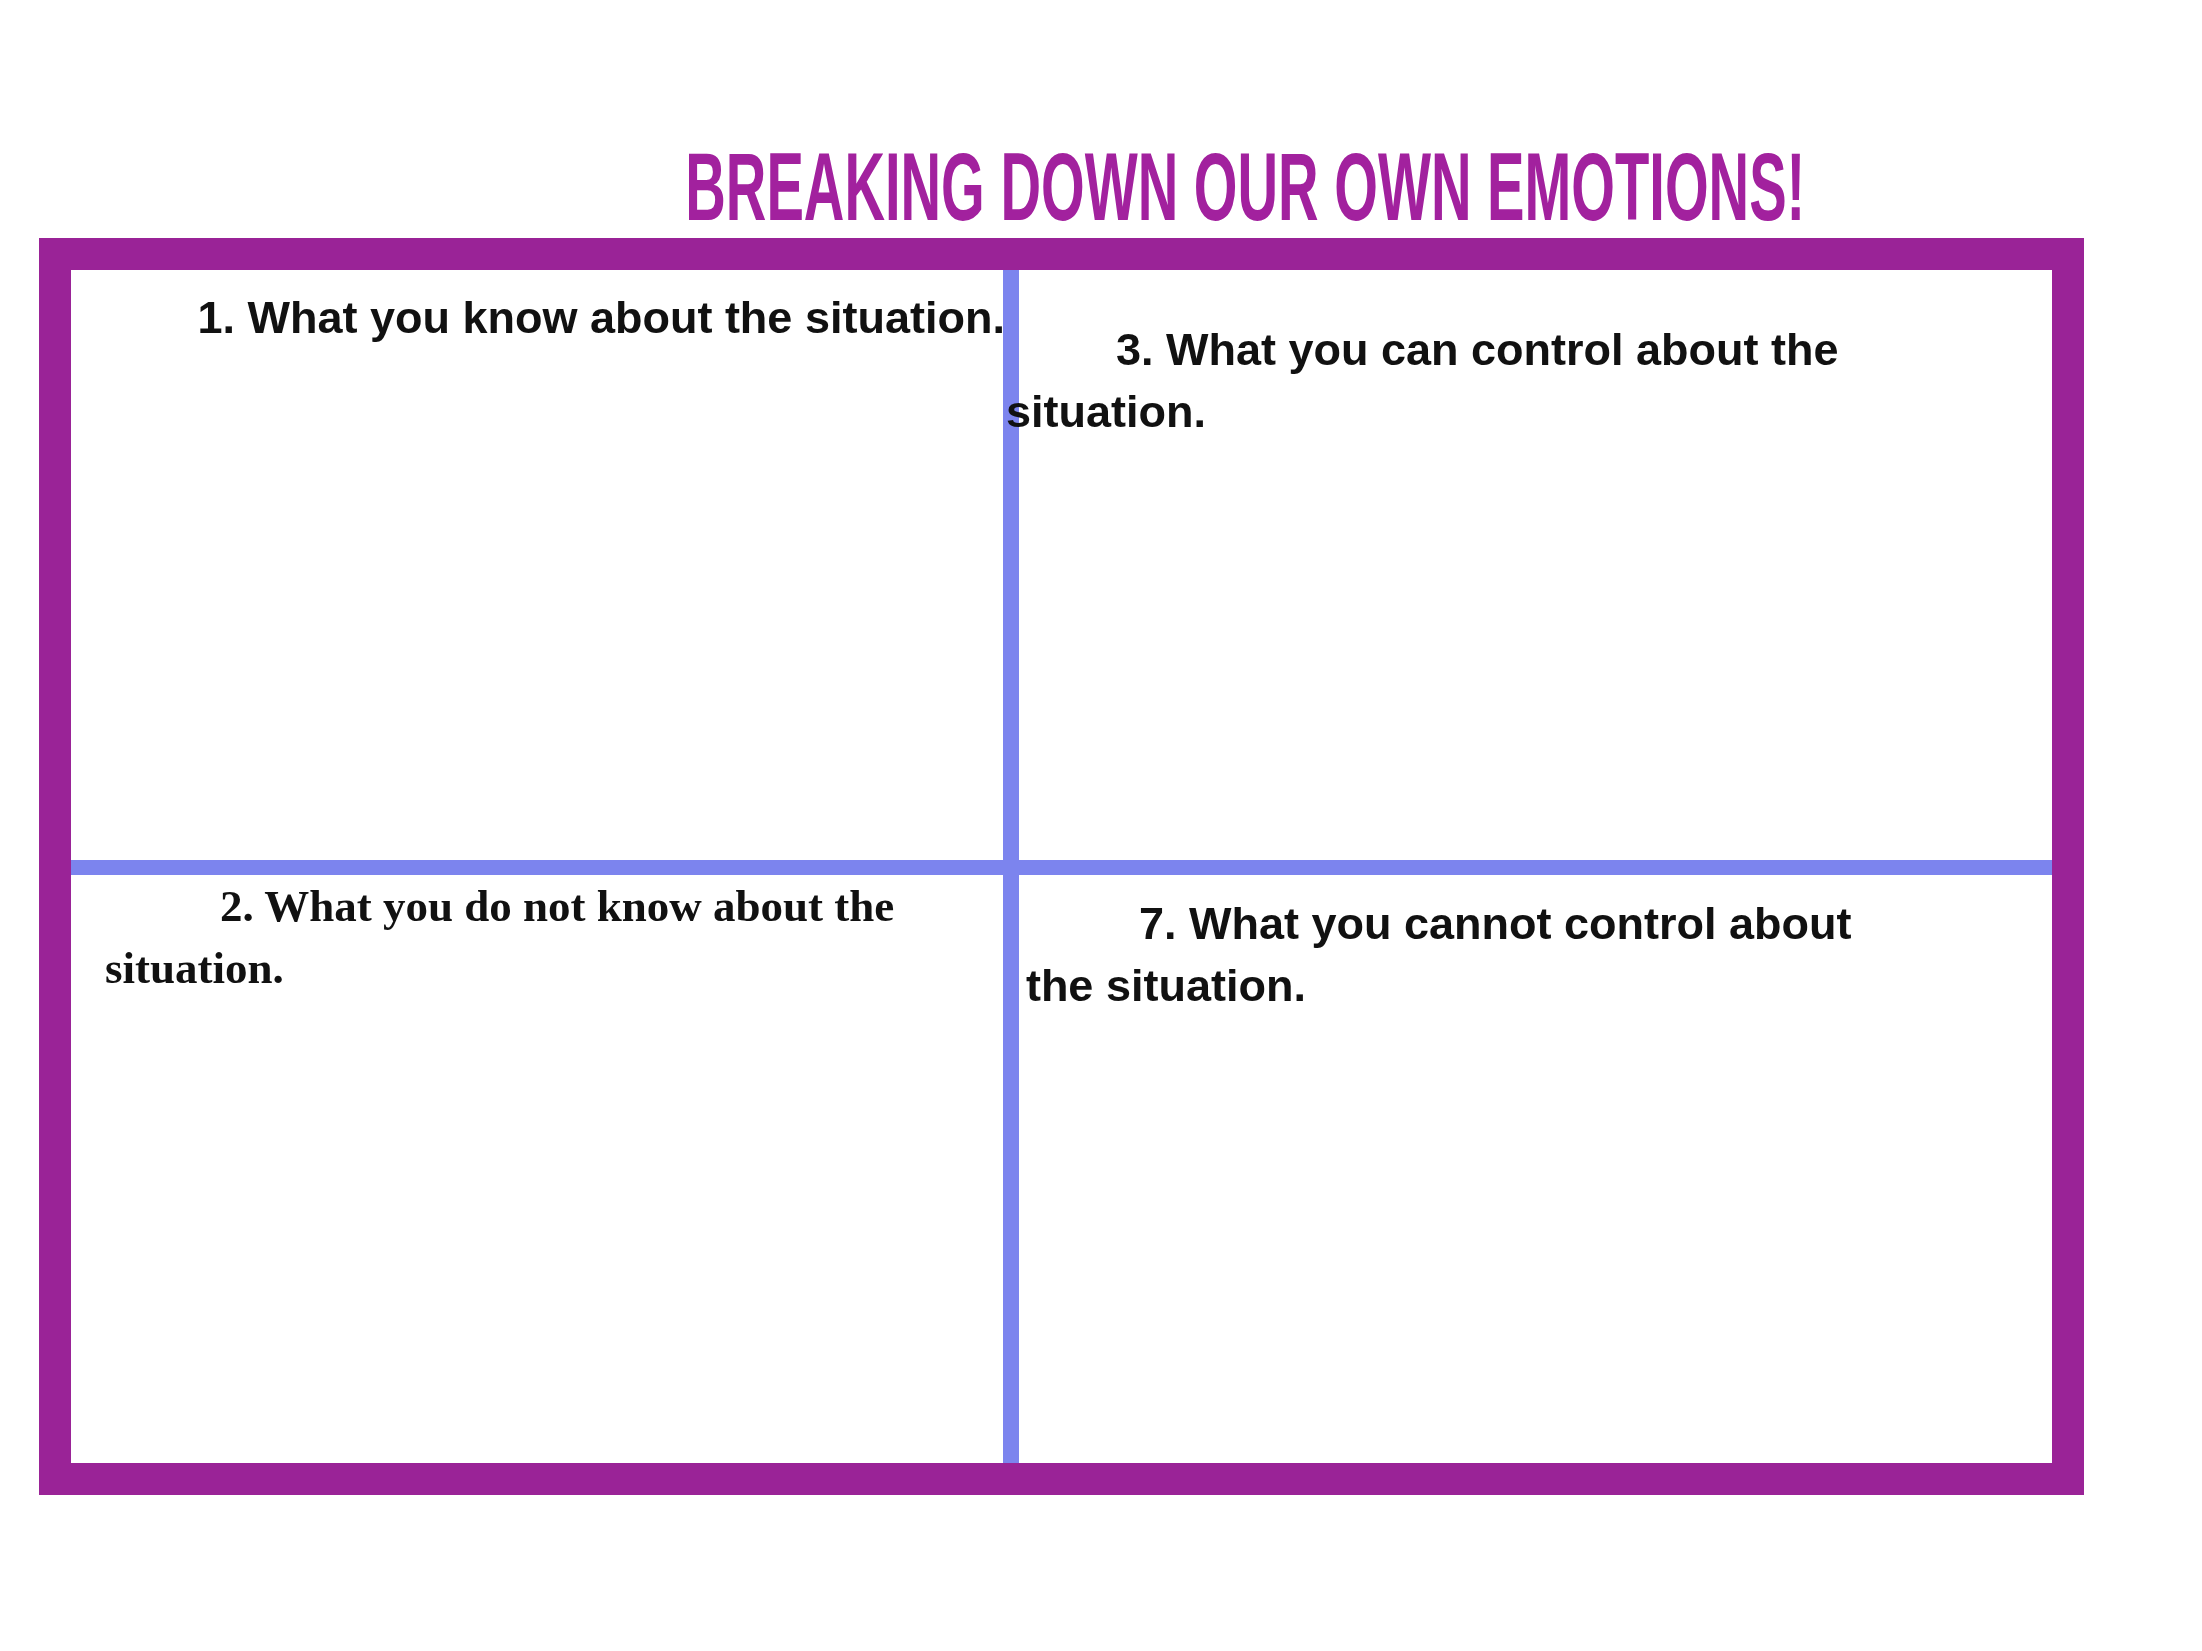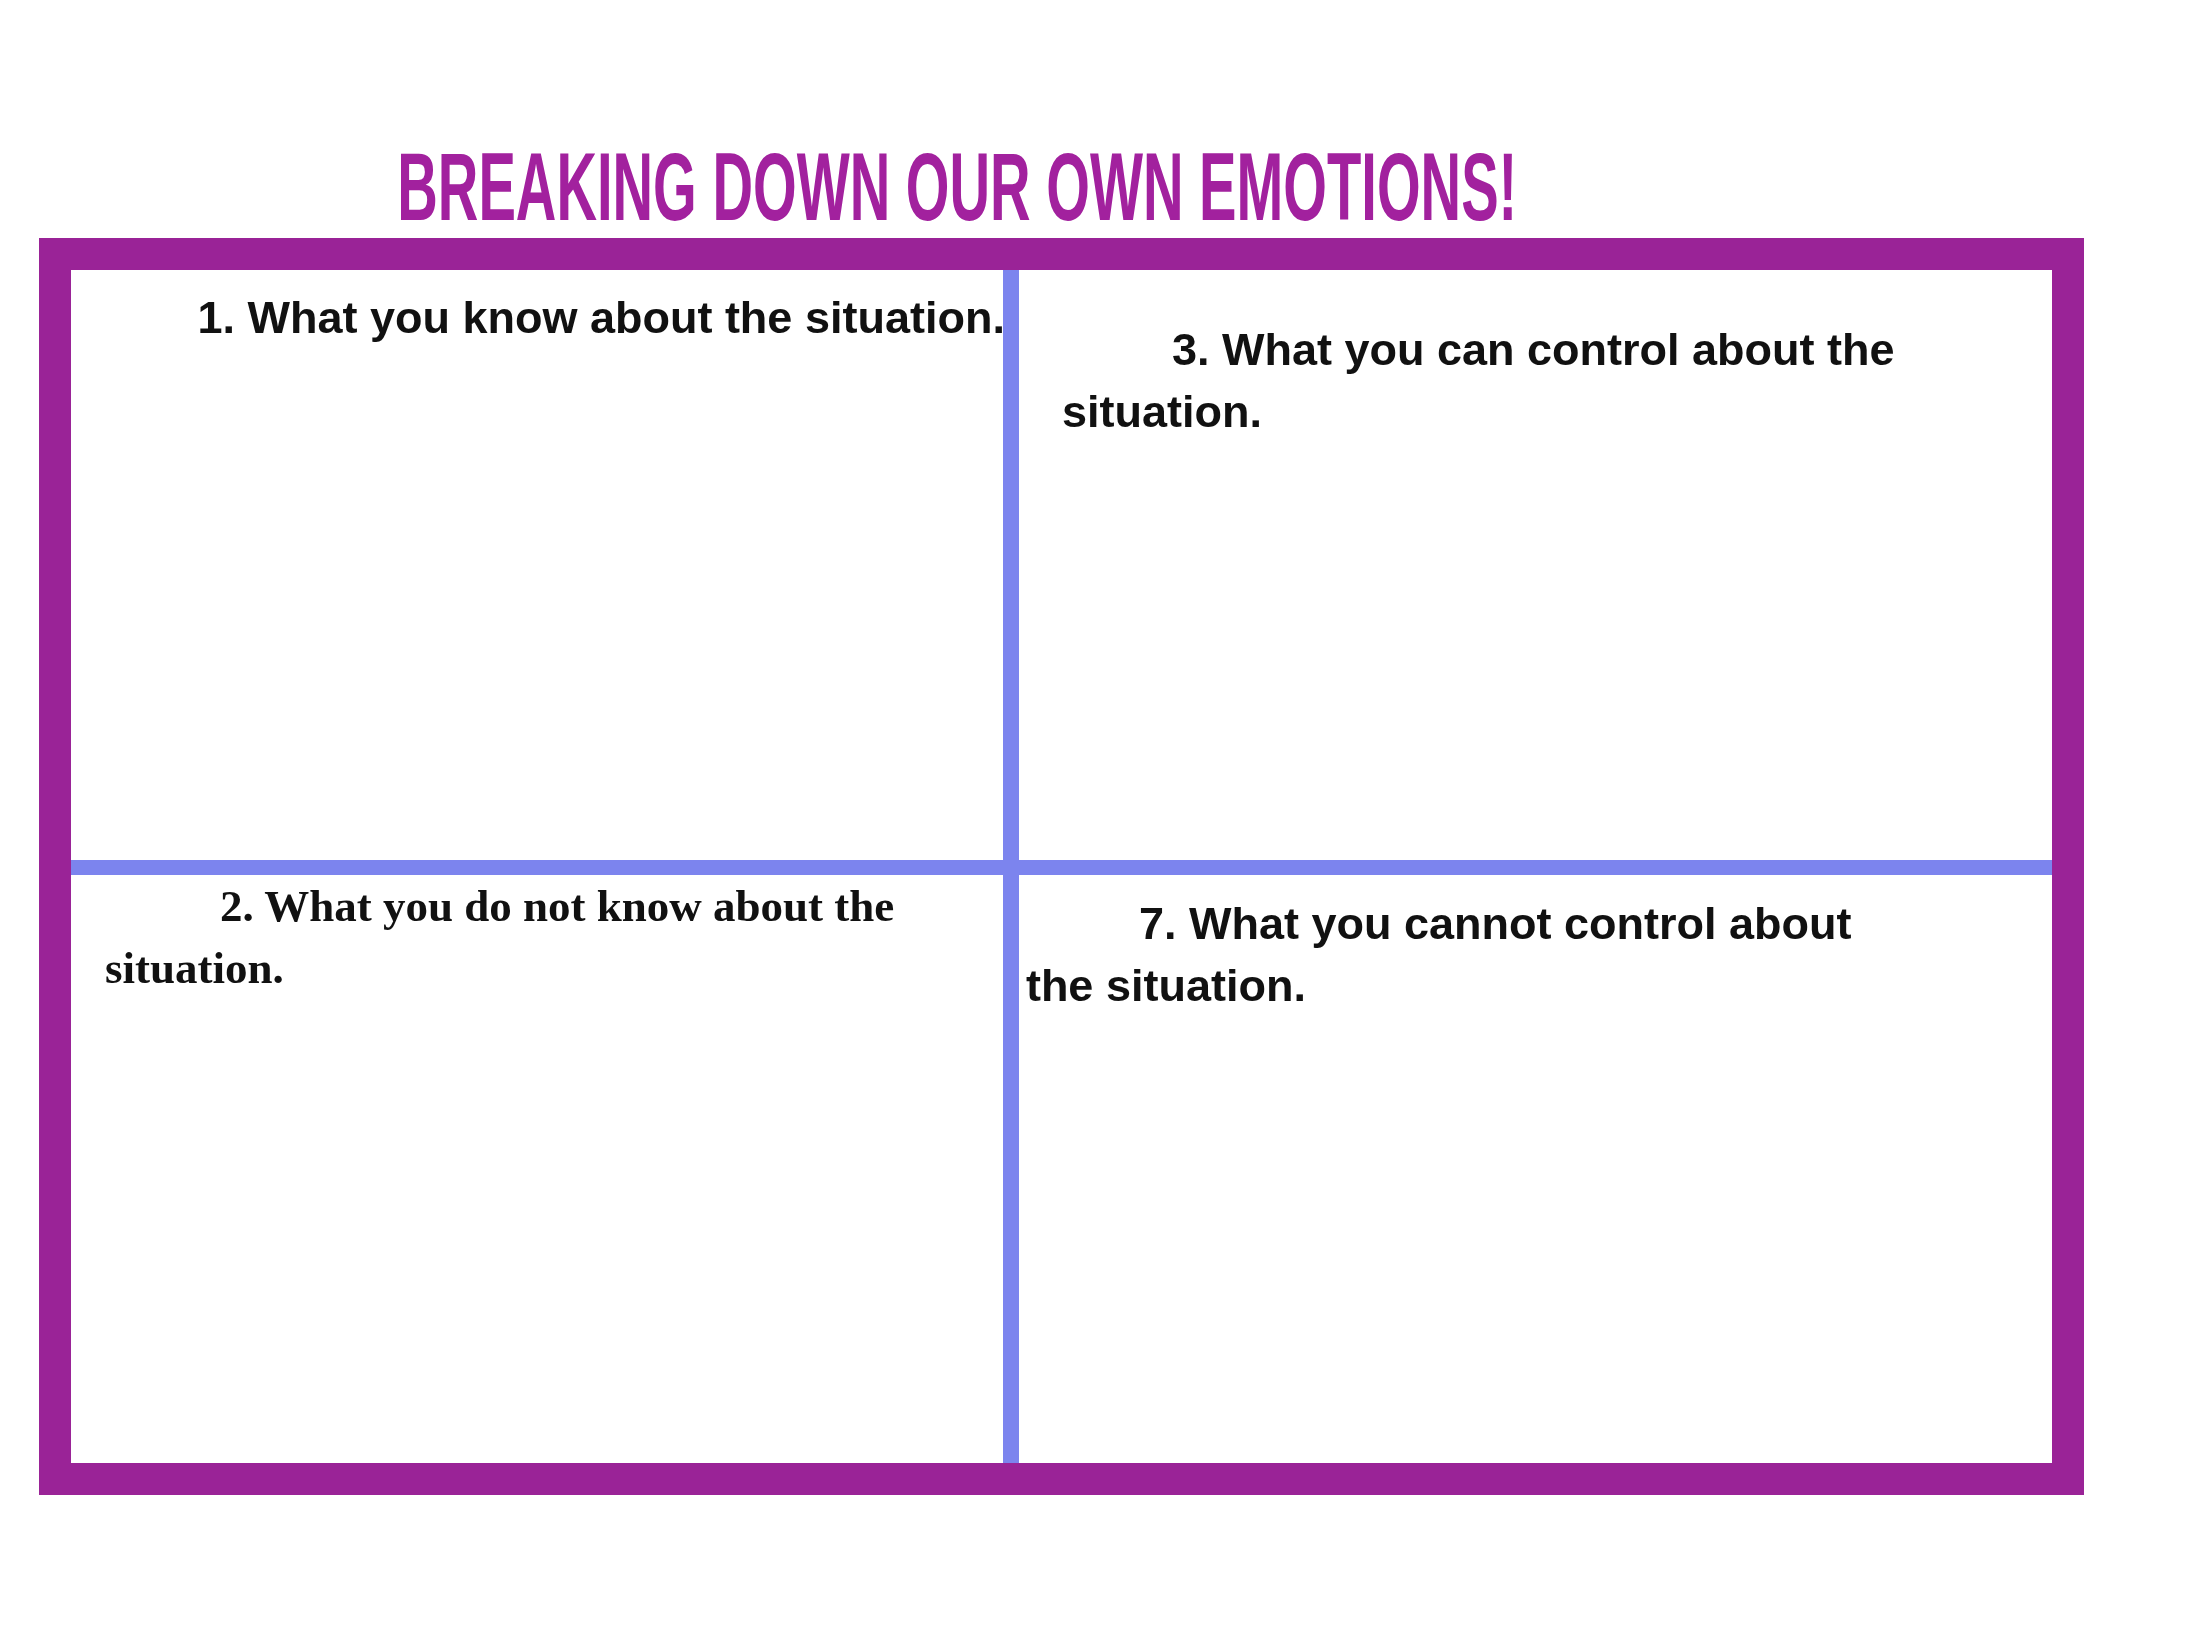--- a/index.html
+++ b/index.html
@@ -16,21 +16,21 @@
     overflow: hidden;
     font-family: "Liberation Sans", sans-serif;
   }
 
   
   .title {
     position: absolute;
     left: 0;
     top: 139px;
     width: 100%;
-    text-align: left;
+    text-align: right;
     font-weight: 700;
     font-size: 96px;
     line-height: 96px;
     color: #A2219E;
     white-space: nowrap;
   }
   .title-text {
     display: inline-block;
     transform: scaleX(0.585);
     transform-origin: 50% 50%;
@@ -66,21 +66,21 @@
     background: #7C84EE;
   }
 
   
   .cell {
     position: absolute;
     background: transparent;
   }
   .cell-1 { left: 71px;   top: 270px;  width: 933px; height: 589px; }
   .cell-2 { left: 71px;   top: 874px; width: 933px; height: 589px; }
-  .cell-3 { left: 1038px; top: 270px;  width: 1033px; height: 522px; border-radius: 6px; }
+  .cell-3 { left: 982px; top: 270px;  width: 1033px; height: 522px; border-radius: 6px; }
   .cell-4 { left: 1019px; top: 874px; width: 1033px; height: 589px; }
 
   
   .cell-label {
     position: absolute;
     margin: 0;
     font-weight: 700;
     font-size: 45px;
     line-height: 62px;
     color: #111111;

